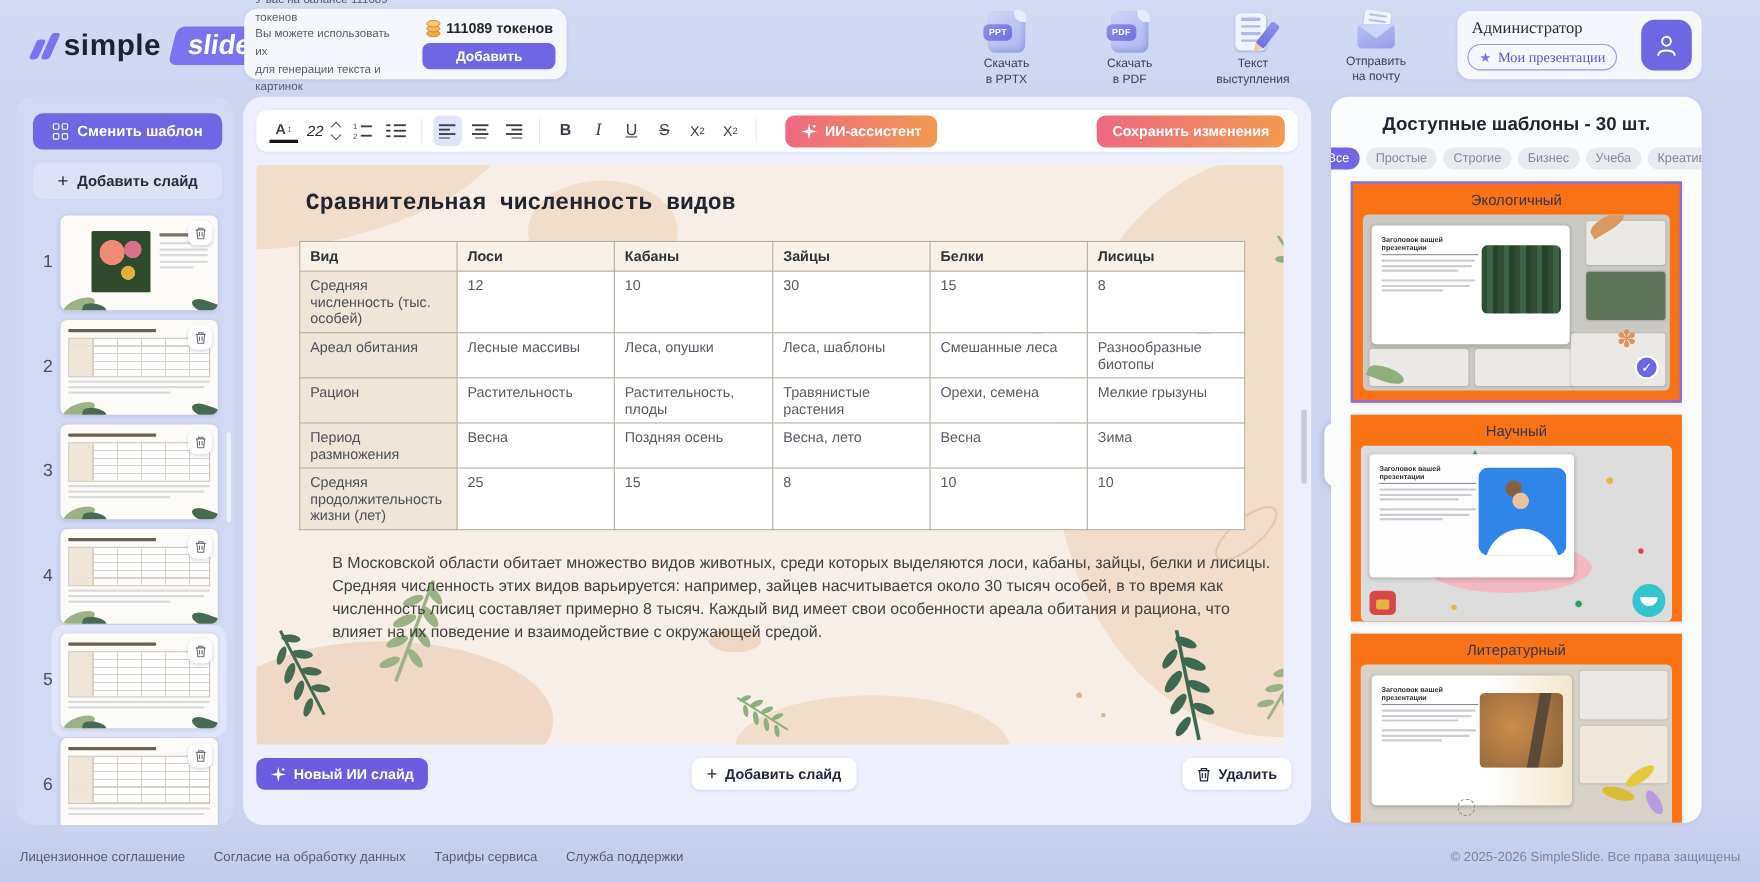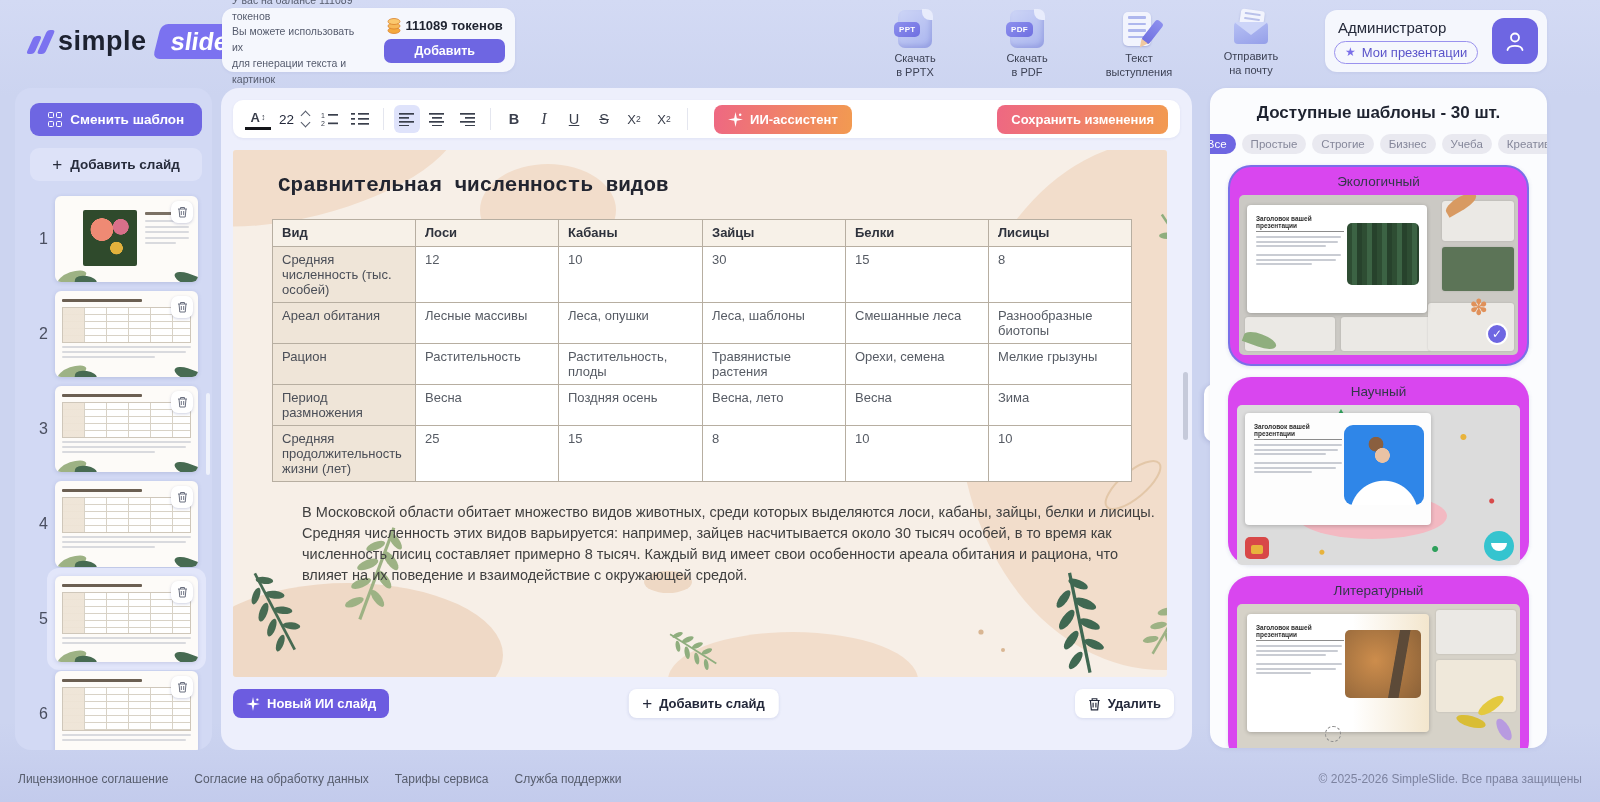--- a/index.html
+++ b/index.html
@@ -33,21 +33,21 @@
   .mail-body::after { content:""; position:absolute; left:0; top:0; border-left:17px solid transparent; border-right:17px solid transparent; border-top:13px solid #cdd5f8; }
   .mail-letter { position:absolute; left:8px; top:0; width:24px; height:18px; background:#f2f4fd; border-radius:3px; transform:rotate(8deg); box-shadow:0 1px 2px rgba(80,90,170,.3); }
   .mail-letter i { display:block; height:2px; background:#b9c1ea; margin:3px 4px 0; border-radius:1px; }
   .speech-icon { position:relative; width:36px; height:38px; }
   .speech-doc { position:absolute; left:2px; top:2px; width:28px; height:34px; background:#f2f4fd; border-radius:5px; box-shadow:0 1px 2px rgba(80,90,170,.3); }
   .speech-doc i { display:block; height:2.5px; background:#aeb7ee; margin:4px 5px 0; border-radius:1px; }
   .pencil { position:absolute; right:0; bottom:3px; width:9px; height:26px; background:linear-gradient(180deg,#8d90ee,#6f6fe0); border-radius:3px; transform:rotate(38deg); }
   .pencil::after { content:""; position:absolute; left:0; bottom:-7px; border-left:4.5px solid transparent; border-right:4.5px solid transparent; border-top:8px solid #f0c9a0; }
 
   .user-card { position:absolute; left:1325px; top:10px; width:222px; height:62px; background:#f5f7fd; border-radius:12px; display:flex; align-items:center; padding:8px 9px; gap:10px; box-shadow:0 1px 3px rgba(60,70,140,.08); }
-  .user-left { flex:1; }
+  .user-left { flex:1;font-family:Liberation Serif, serif; }
   .user-name { font-size:15px; color:#252a3a; margin:0 0 5px 4px; }
   .btn-my-pres { display:flex; align-items:center; gap:6px; border:1.5px solid #9a92ee; border-radius:15px; background:transparent; padding:3px 10px; font-size:13px; color:#5b54ca; cursor:pointer; font-family:inherit; }
   .btn-my-pres .star { color:#7a6fe8; font-size:12px; }
   .avatar-btn { width:46px; height:46px; border-radius:12px; background:#6e66e2; border:none; display:flex; align-items:center; justify-content:center; cursor:pointer; }
 
   
   .left-panel { position:absolute; left:15px; top:88px; width:197px; height:662px; background:#d2d9f4; border-radius:16px; overflow:hidden; }
   .btn-change-tpl { position:absolute; left:15px; top:15px; width:172px; height:33px; background:#6e66e2; border:none; border-radius:9px; color:#fff; font-size:13.5px; font-weight:600; display:flex; align-items:center; justify-content:center; gap:8px; cursor:pointer; font-family:inherit; }
   .btn-add-slide-side { position:absolute; left:15px; top:60px; width:172px; height:33px; background:#dde2f8; border:none; border-radius:9px; color:#272c3c; font-size:13.5px; font-weight:600; display:flex; align-items:center; justify-content:center; gap:8px; cursor:pointer; font-family:inherit; }
   .plus-glyph { font-size:17px; font-weight:400; line-height:1; }
@@ -81,21 +81,21 @@
   .thumb1-lines .t-line { margin-top:3.5px; }
   .side-scroll { position:absolute; right:2px; top:305px; width:4px; height:82px; background:#eef1fb; border-radius:2px; cursor:pointer; }
 
   
   .editor-panel { position:absolute; left:221px; top:88px; width:971px; height:662px; background:#edeffc; border-radius:18px; }
   .toolbar { position:absolute; left:12px; top:12px; right:12px; height:38px; background:#fff; border-radius:10px; display:flex; align-items:center; padding:0 12px; gap:4px; box-shadow:0 1px 3px rgba(60,70,140,.07); }
   .tb { height:28px; min-width:26px; border:none; background:transparent; border-radius:6px; display:flex; align-items:center; justify-content:center; cursor:pointer; color:#3a3f4c; font-family:inherit; padding:0 4px; }
   .tb.active { background:#dfe3fb; }
   .tb-font { border-bottom:3.5px solid #14151a; border-radius:0; height:22px; padding-bottom:1px; font-weight:700; font-size:13px; gap:1px; }
   .tb-font .ud { font-size:9px; font-weight:400; }
-  .tb-size { font-size:13.5px; color:#23283a; min-width:20px; }
+  .tb-size { font-size:13.5px; color:#23283a; min-width:20px;font-style:italic; }
   .chev-stack { display:flex; flex-direction:column; gap:3px; margin:0 4px 0 0; cursor:pointer; }
   .chev { width:7px; height:7px; border-left:1.6px solid #555b6a; border-top:1.6px solid #555b6a; }
   .chev.up { transform:rotate(45deg); }
   .chev.dn { transform:rotate(225deg); margin-top:-3px; }
   .tb-sep { width:1px; height:22px; background:#e4e6ef; margin:0 6px; }
   .tb-letter { font-size:14.5px; font-weight:700; }
   .tb-letter.it { font-weight:400; font-style:italic; font-family:"Liberation Serif","DejaVu Serif",serif; font-size:16px; }
   .tb-letter.un { font-weight:400; text-decoration:underline; }
   .tb-letter.st { font-weight:400; text-decoration:line-through; }
   .tb-script { font-size:13px; }
@@ -119,21 +119,21 @@
   .btn-new-ai { position:absolute; left:0; top:0; height:29px; display:flex; align-items:center; gap:7px; background:#6c5ce0; color:#fff; border:none; border-radius:8px; padding:0 13px; font-size:13px; font-weight:600; cursor:pointer; font-family:inherit; }
   .btn-add-slide-c { position:absolute; left:50%; transform:translateX(-50%); top:0; height:29px; display:flex; align-items:center; gap:7px; background:#fff; color:#23283a; border:none; border-radius:8px; padding:0 14px; font-size:13px; font-weight:600; cursor:pointer; box-shadow:0 1px 3px rgba(60,70,140,.12); font-family:inherit; }
   .btn-delete { position:absolute; right:0; top:0; height:29px; display:flex; align-items:center; gap:7px; background:#fff; color:#23283a; border:none; border-radius:8px; padding:0 13px; font-size:13px; font-weight:600; cursor:pointer; box-shadow:0 1px 3px rgba(60,70,140,.12); font-family:inherit; }
 
   
   .right-panel { position:absolute; left:1210px; top:88px; width:337px; height:660px; background:#fbfcfe; border-radius:16px; overflow:hidden; box-shadow:0 1px 4px rgba(60,70,140,.08); }
   .rp-title { text-align:center; font-size:17px; font-weight:700; color:#1e2330; margin-top:15px; }
   .rp-pills { display:flex; justify-content:center; gap:6px; margin-top:11px; }
   .pill { font-size:11.5px; color:#85879a; background:#e9e9f0; border:none; border-radius:11px; padding:4px 9px; cursor:pointer; font-family:inherit; }
   .pill.active { background:#6e66e2; color:#fff; }
-  .tpl-card { position:relative; margin:11px 18px 0; background:#d946ef; border-radius:23px; box-shadow:0 1px 4px rgba(60,70,140,.14); cursor:pointer; }
+  .tpl-card { position:relative; margin:11px 18px 0; background:#f97316; border-radius:0; box-shadow:0 1px 4px rgba(60,70,140,.14); cursor:pointer; }
   .tpl-card.selected { border:2px solid #7a6fe8; }
   .tpl-name { text-align:center; font-size:13.5px; color:#33374a; padding-top:7px; }
   .tpl-preview { position:relative; margin:6px 9px 9px; height:160px; border-radius:5px; overflow:hidden; }
   .mini-slide { position:absolute; background:#fff; border-radius:4px; box-shadow:0 1px 4px rgba(0,0,0,.22); padding:10px 9px; }
   .ms-head { font-size:6.5px; font-weight:700; color:#2e2e2e; border-bottom:1px solid #8c8c8c; padding-bottom:2px; margin-bottom:4px; width:88px; }
   .ms-line { height:2px; background:#c9ccd3; border-radius:1px; margin-top:2.6px; }
   .ms-img { position:absolute; border-radius:5px; }
   .ghost { position:absolute; background:#ebe9e5; border-radius:3px; box-shadow:0 0 2px rgba(0,0,0,.15); }
   .check-badge { position:absolute; right:10px; bottom:10px; width:22px; height:22px; border-radius:50%; background:#6e66e2; color:#fff; font-size:12px; display:flex; align-items:center; justify-content:center; border:2px solid #fff; }
   .drag-handle { position:absolute; left:1204px; top:384px; width:27px; height:58px; background:#fff; border-radius:10px 0 0 10px; box-shadow:-2px 1px 4px rgba(60,70,140,.15); display:flex; align-items:center; justify-content:center; cursor:grab; }

